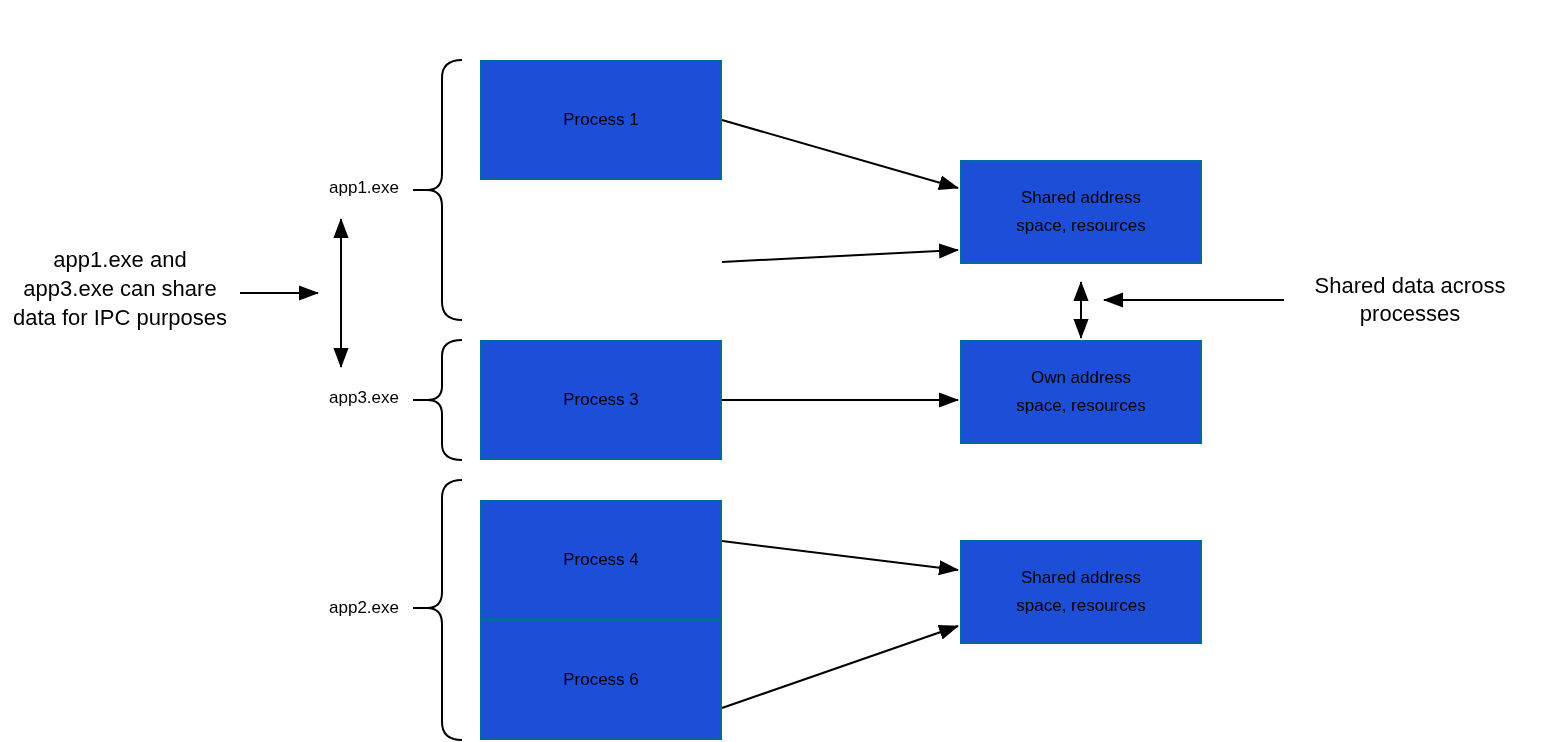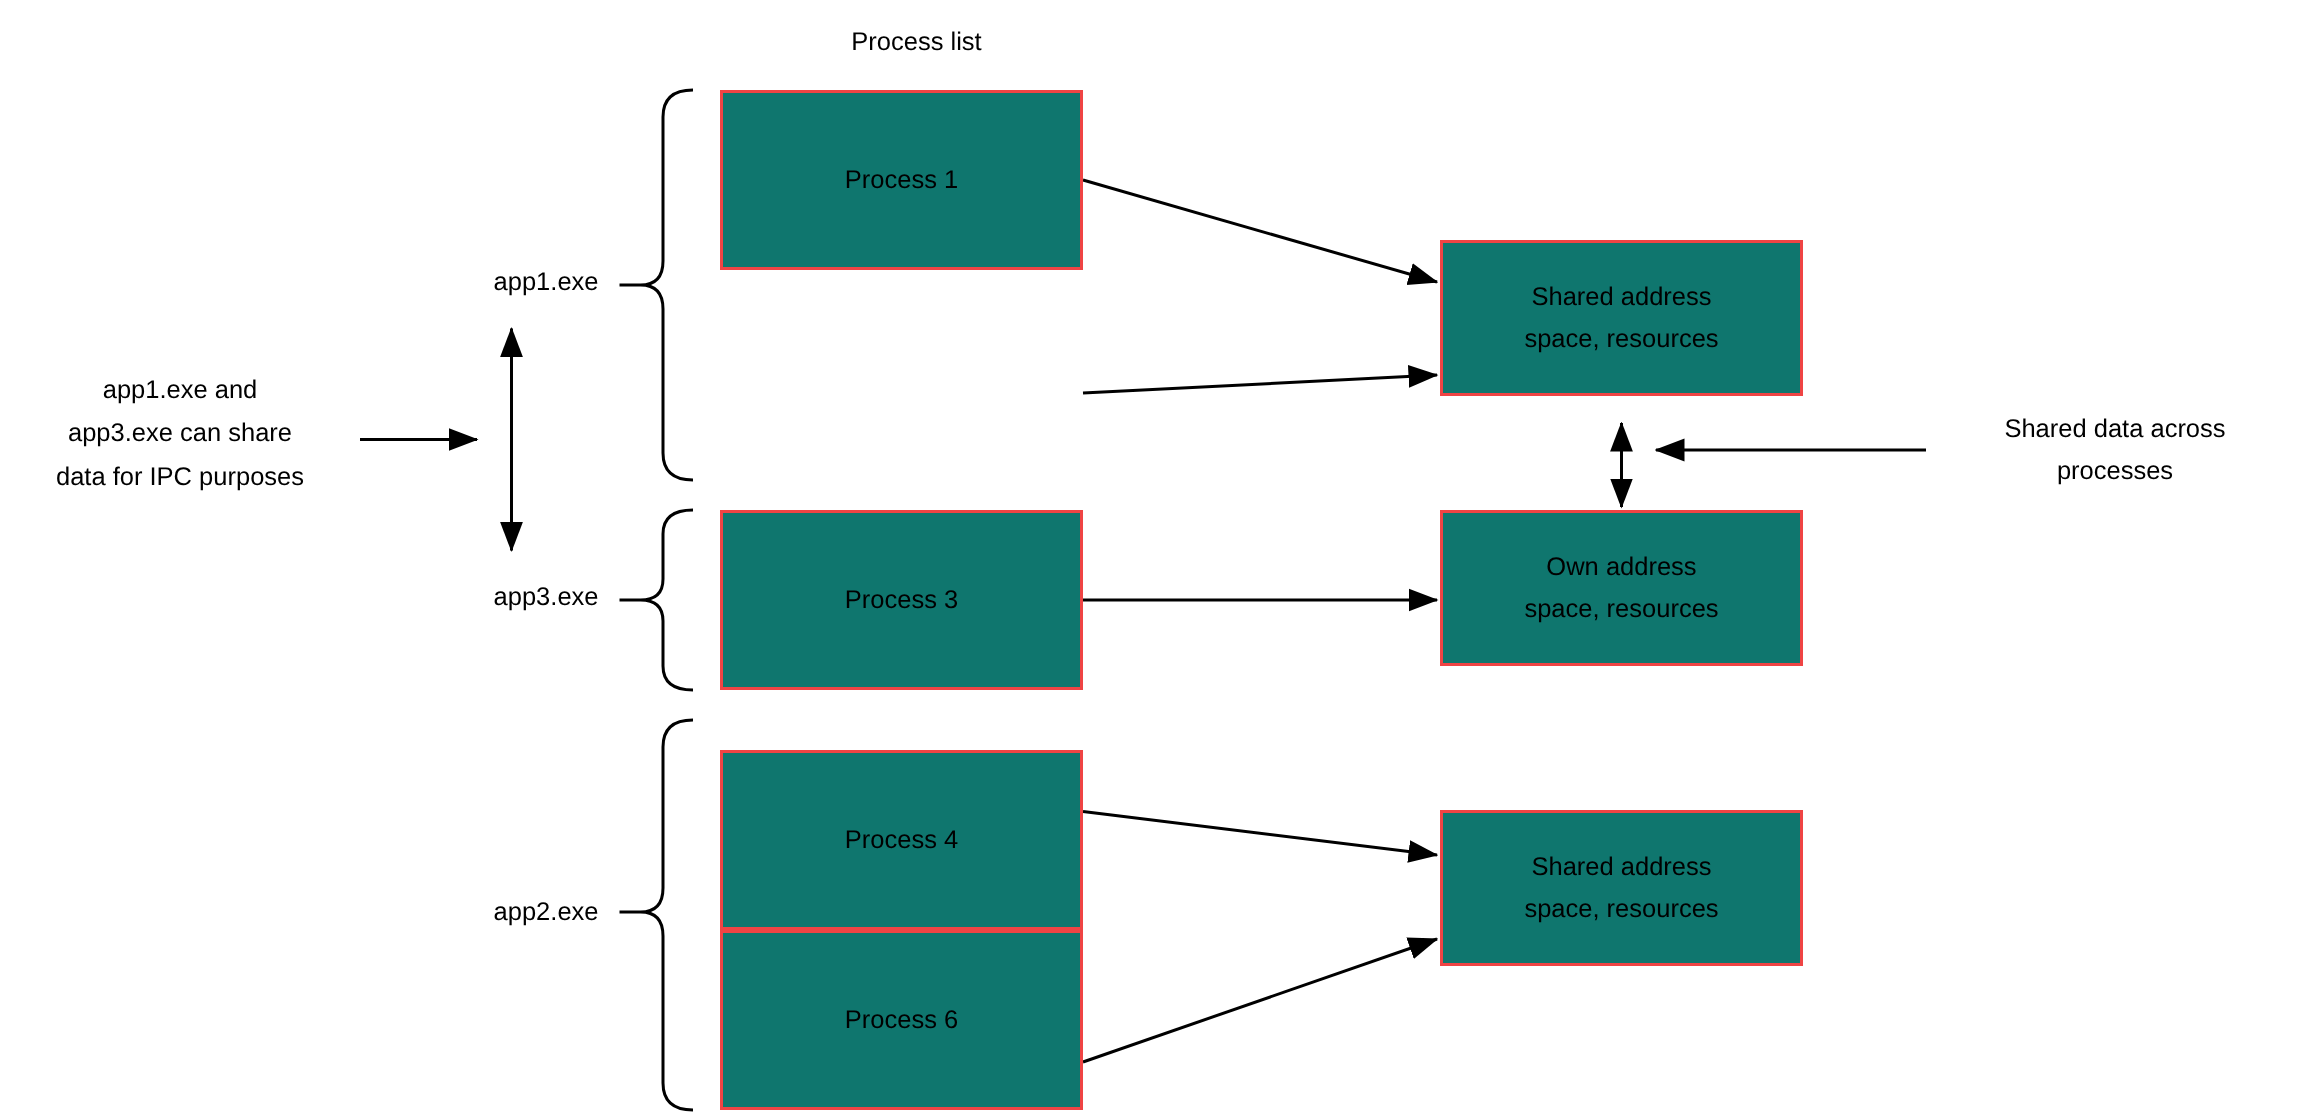--- a/index.html
+++ b/index.html
@@ -2,36 +2,36 @@
 <html><head>
 <meta charset="utf-8">
 <style>
   html,body{margin:0;padding:0;background:#ffffff;}
   .canvas{
     position:relative;width:1542px;height:742px;background:#ffffff;
     font-family:"Liberation Sans",sans-serif;color:#000;overflow:hidden;
   }
   .layer{position:absolute;left:0;top:0;}
   .box{
-    position:absolute;box-sizing:border-box;border:2px solid #ef4444;background:#0f766e;
+    position:absolute;box-sizing:border-box;border:2px solid #0369a1;background:#1d4ed8;
     display:flex;align-items:center;justify-content:center;text-align:center;
     font-size:17px;line-height:28px;white-space:pre-line;
   }
   .process{left:480px;width:242px;height:120px;}
   .resource{left:960px;width:242px;height:104px;}
   .diagram-title{
     position:absolute;left:480px;top:17px;width:262px;text-align:center;
     font-size:17px;line-height:22px;
   }
   .app-label{
     position:absolute;left:279px;width:120px;height:20px;text-align:right;
     font-size:17px;line-height:20px;
   }
   .annotation{
-    position:absolute;text-align:center;font-size:17px;white-space:pre-line;
+    position:absolute;text-align:center;font-size:22px;white-space:pre-line;
   }
   .annotation.left-note{left:2px;top:245px;width:236px;line-height:29px;}
   .annotation.right-note{left:1297px;top:272px;width:226px;line-height:28px;}
 </style>
 </head>
 <body>
 
 <div class="canvas">
 
   <svg class="layer" width="1542" height="742" viewBox="0 0 1542 742">
@@ -51,21 +51,20 @@
     <line x1="722" y1="541" x2="958" y2="570" stroke="#000" stroke-width="2" marker-end="url(#ah)"></line>
     <line x1="722" y1="708" x2="958" y2="626" stroke="#000" stroke-width="2" marker-end="url(#ah)"></line>
 
     <line x1="1081" y1="282" x2="1081" y2="338" stroke="#000" stroke-width="2" marker-start="url(#ah)" marker-end="url(#ah)"></line>
     <line x1="341" y1="219" x2="341" y2="367" stroke="#000" stroke-width="2" marker-start="url(#ah)" marker-end="url(#ah)"></line>
 
     <line x1="240" y1="293" x2="318" y2="293" stroke="#000" stroke-width="2" marker-end="url(#ah)"></line>
     <line x1="1284" y1="300" x2="1104" y2="300" stroke="#000" stroke-width="2" marker-end="url(#ah)"></line>
   </svg>
 
-  <div class="diagram-title">Process list</div>
 
   <div class="box process" style="top:60px">
     <span>Process 1</span>
   </div>
   <div class="box process" style="top:340px">
     <span>Process 3</span>
   </div>
   <div class="box process" style="top:500px">
     <span>Process 4</span>
   </div>

